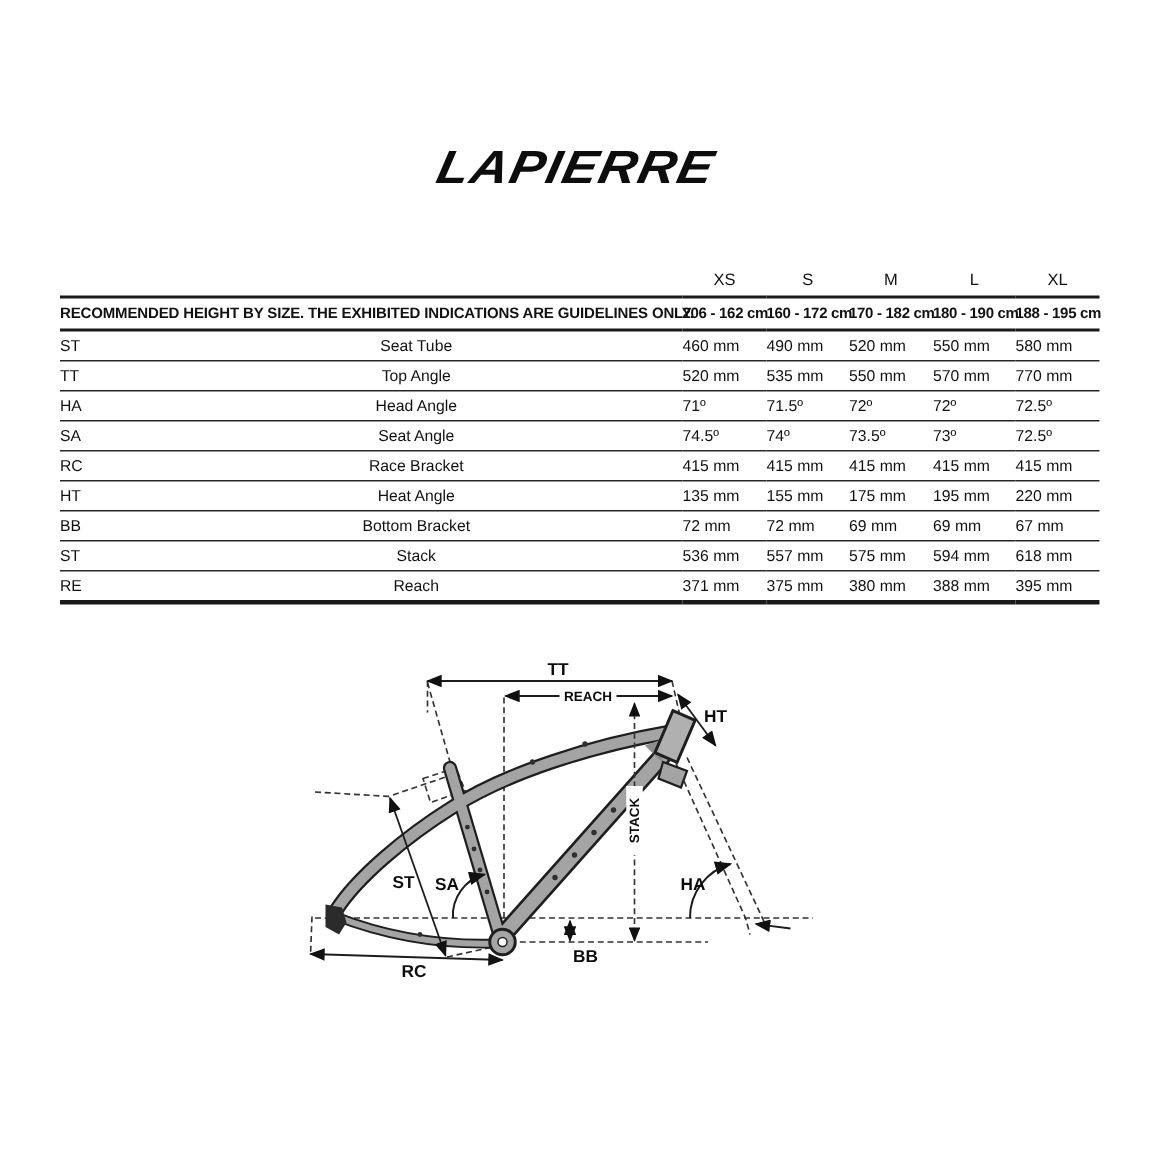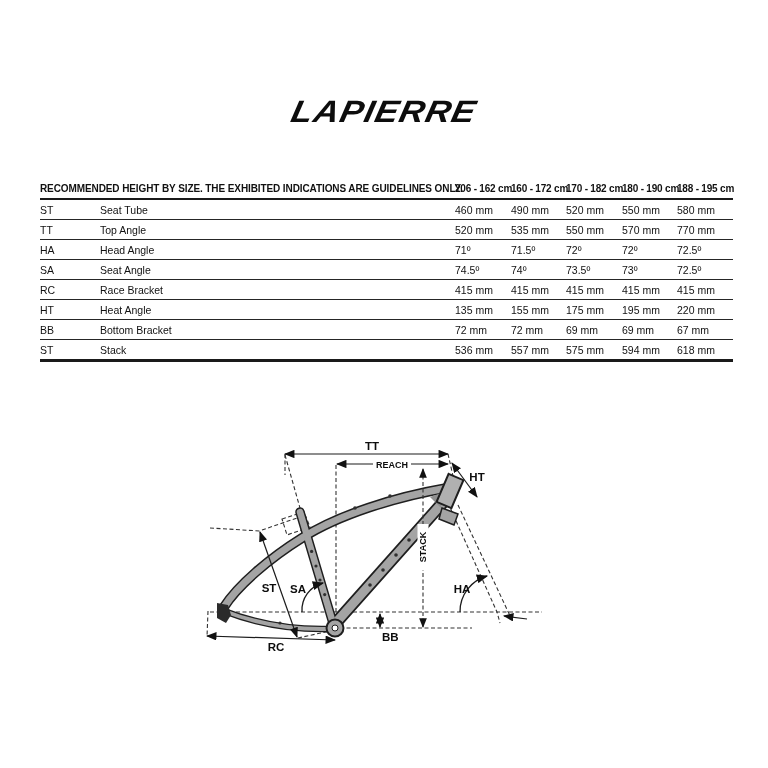--- a/index.html
+++ b/index.html
@@ -12,21 +12,21 @@
         table-layout:fixed;font-size:10.5px;color:#111;}
   table.geo th,table.geo td{padding:0;overflow:visible;white-space:nowrap;}
   tr.sizes th{font-weight:normal;font-size:11px;text-align:center;vertical-align:bottom;
         padding-bottom:4px;height:15px;border-bottom:2.5px solid #1a1a1a;}
   tr.rec td{font-weight:bold;font-size:10px;height:20px;border-bottom:2.5px solid #1a1a1a;}
   tr.rec td.note{text-align:right;padding-right:5px;letter-spacing:-0.1px;}
   tr.rec td.range{text-align:center;letter-spacing:-0.2px;}
   tr.data td{height:19px;border-bottom:1.6px solid #262626;}
   tr.data:last-child td{border-bottom:3px solid #1a1a1a;}
   td.abbr{text-align:left;padding-left:15px;}
-  td.name{text-align:left;}
+  td.name{text-align:center;}
   td.val{text-align:left;}
   svg.diagram{position:absolute;left:190px;top:435px;width:370px;height:240px;}
   .dash{stroke:#333;stroke-width:1.1;fill:none;stroke-dasharray:4 2.5;}
   .dim{stroke:#1c1c1c;stroke-width:1.2;fill:none;}
   .arc{stroke:#1c1c1c;stroke-width:1.3;fill:none;}
   .tube-o{stroke:#1f1f1f;fill:none;stroke-linecap:round;}
   .tube-i{stroke:#a4a4a4;fill:none;stroke-linecap:round;}
   .lbl{font:bold 11.5px "Liberation Sans",sans-serif;fill:#0d0d0d;}
   .lbl-sm{font:bold 9px "Liberation Sans",sans-serif;fill:#0d0d0d;}
 </style>
@@ -41,20 +41,29 @@
     <colgroup>
       <col style="width:60px">
         <col style="width:355px">
       <col style="width:56px">
         <col style="width:55px">
         <col style="width:56px">
       <col style="width:55px">
         <col style="width:56px">
     </colgroup>
     <thead>
+      <tr class="sizes">
+        <th></th>
+        <th></th>
+        <th>XS</th>
+        <th>S</th>
+        <th>M</th>
+        <th>L</th>
+        <th>XL</th>
+      </tr>
       <tr class="rec">
         <td class="note" colspan="2">RECOMMENDED HEIGHT BY SIZE.  THE EXHIBITED INDICATIONS ARE GUIDELINES ONLY.</td>
         <td class="range">206 - 162 cm</td>
         <td class="range">160 - 172 cm</td>
         <td class="range">170 - 182 cm</td>
         <td class="range">180 - 190 cm</td>
         <td class="range">188 - 195 cm</td>
       </tr>
     </thead>
     <tbody>
@@ -122,20 +131,29 @@
       <td class="val">67 mm</td>
     </tr>
         <tr class="data">
       <td class="abbr">ST</td>
       <td class="name">Stack</td>
       <td class="val">536 mm</td>
       <td class="val">557 mm</td>
       <td class="val">575 mm</td>
       <td class="val">594 mm</td>
       <td class="val">618 mm</td>
+    </tr>
+        <tr class="data">
+      <td class="abbr">RE</td>
+      <td class="name">Reach</td>
+      <td class="val">371 mm</td>
+      <td class="val">375 mm</td>
+      <td class="val">380 mm</td>
+      <td class="val">388 mm</td>
+      <td class="val">395 mm</td>
     </tr>
       </tbody>
   </table>
 
   <svg class="diagram" viewBox="0 0 370 240">
     <defs>
       <marker id="arr" viewBox="0 0 10 8" refX="9" refY="4" markerWidth="9" markerHeight="7" orient="auto-start-reverse">
         <path d="M0,0 L10,4 L0,8 z" fill="#111"></path>
       </marker>
     </defs>

